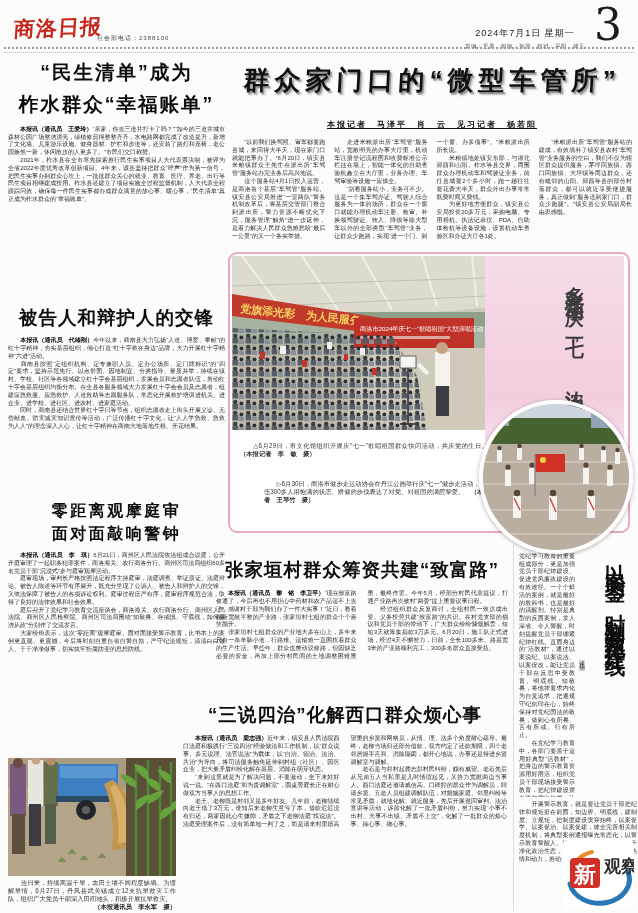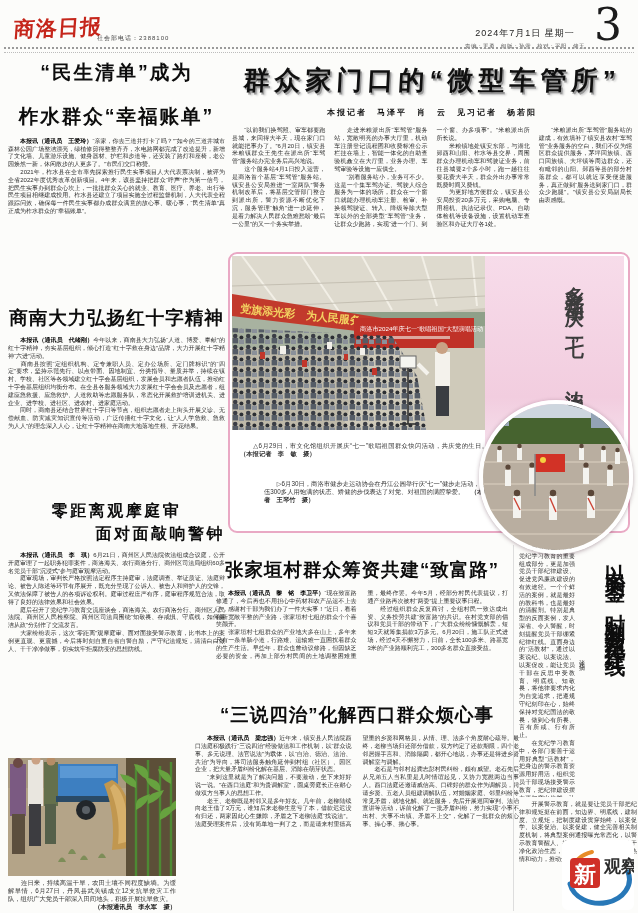--- a/index.html
+++ b/index.html
@@ -55,35 +55,35 @@
       <div class="hdate">2024年7月1日  星期一</div>
       <div class="hstaff">责编：王勇　组版：孙雪　校对：平阳　储玉</div>
     </div>
     <div class="abs pageno" style="left:594px;top:3px;">3</div>
     <div class="abs dotrule" style="left:4px;top:47px;width:630px;"></div>
     <div class="abs dotrule2" style="left:4px;top:52px;width:630px;"></div>
   </div>
 
   <div class="abs" style="left:8px;top:60px;width:217px;height:242px;">
     <div class="atitle t20">“民生清单”成为</div>
-    <div class="atitle t20" style="margin-top:20px;">柞水群众“幸福账单”</div>
+    <div class="atitle t20" style="margin-top:8px;">柞水群众“幸福账单”</div>
     <div class="jbody" style="margin-top:9px;height:162px;">　　<span class="byline">本报讯（通讯员　王爱玲）</span><span>“亲家，你去三道井打卡了吗？”“如今的三道井城市森林公园广场整洁漂亮，绿植修剪得整整齐齐，水电路网都完成了改造提升，新增了文化墙、儿童游乐设施、健身器材、护栏和步道等，还安装了路灯和座椅，老公园焕然一新，休闲散步的人更多了。”市民们交口称赞。
 　　2021年，柞水县在全市率先探索推行民生实事项目人大代表票决制，被评为全省2022年度优秀改革创新项目。4年来，该县坚持把群众“呼声”作为第一信号，把民生实事办到群众心坎上，一批批群众关心的就业、教育、医疗、养老、出行等民生项目相继建成投用。柞水县还建立了项目实施全过程监督机制，人大代表全程跟踪问效，确保每一件民生实事都办成群众满意的放心事、暖心事，“民生清单”真正成为柞水群众的“幸福账单”。</span></div>
   </div>
 
   <div class="abs" style="left:8px;top:306px;width:217px;height:192px;">
-    <div class="atitle t19">商南大力弘扬红十字精神</div>
+    <div class="atitle t19">被告人和辩护人的交锋</div>
     <div class="jbody" style="margin-top:8px;height:158px;">　　<span class="byline">本报讯（通讯员　代绪刚）</span><span>今年以来，商南县大力弘扬“人道、博爱、奉献”的红十字精神，夯实基层组织，倾心打造“红十字救在身边”品牌，大力开展红十字精神“六进”活动。
 　　商南县按照“定组织机构、定专兼职人员、定办公场所、定门牌标识”的“四定”要求，坚持示范先行、以点带面、因地制宜、分类指导、量质并举，持续在镇村、学校、社区等各领域建立红十字会基层组织，发展会员和志愿者队伍，推动红十字会基层组织均衡分布。在全县各服务领域大力发展红十字会会员及志愿者，组建应急救援、应急救护、人道救助等志愿服务队，常态化开展救护培训进机关、进企业、进学校、进社区、进农村、进家庭活动。
 　　同时，商南县还结合世界红十字日等节点，组织志愿者走上街头开展义诊、无偿献血、防灾减灾知识宣传等活动，广泛传播红十字文化，让“人人学急救、急救为人人”的理念深入人心，让红十字精神在商南大地落地生根、开花结果。</span></div>
   </div>
 
   <div class="abs" style="left:8px;top:501px;width:217px;height:254px;">
     <div class="atitle t18">零距离观摩庭审</div>
-    <div class="atitle t18" style="margin-top:3px;text-align:right;">面对面敲响警钟</div>
+    <div class="atitle t18" style="margin-top:3px;">面对面敲响警钟</div>
     <div class="jbody" style="margin-top:8px;height:190px;">　　<span class="byline">本报讯（通讯员　李　琪）</span><span>6月21日，商州区人民法院依法组成合议庭，公开开庭审理了一起职务犯罪案件，商洛海关、农行商洛分行、商州区司法局组织60多名党员干部“沉浸式”参与庭审观摩活动。
 　　庭审现场，审判长严格按照法定程序主持庭审，法庭调查、举证质证、法庭辩论、被告人陈述等环节有序展开，既充分呈现了公诉人、被告人和辩护人的交锋，又依法保障了被告人的各项诉讼权利。庭审过程庄严有序，庭审程序规范合法，取得了良好的法律效果和社会效果。
 　　庭后召开了党纪学习教育交流座谈会，商洛海关、农行商洛分行、商州区人民法院、商州区人民检察院、商州区司法局围绕“知敬畏、存戒惧、守底线，如何廉洁从政”分别作了交流发言。
 　　大家纷纷表示，这次“零距离”观摩庭审、面对面接受警示教育，比书本上的案例更直观、更震撼，今后将时刻自重自省自警自励，严守纪法规矩，清清白白做人、干干净净做事，切实筑牢拒腐防变的思想防线。</span></div>
   </div>
 
   <div class="abs" style="left:8px;top:758px;width:168px;height:118px;">
     <svg class="photoimg" width="168" height="118" viewBox="0 0 168 118">
       <rect width="168" height="118" fill="#b4a488"></rect>
       <rect x="0" y="0" width="168" height="30" fill="#a99a80"></rect>
@@ -133,21 +133,21 @@
         </g>
     </svg>
   </div>
   <div class="abs" style="left:8px;top:879px;width:168px;">
     <div class="cap">　　连日来，持续高温干旱，农田土壤不同程度缺墒。为缓解旱情，6月27日，丹凤县武关镇成立12支抗旱救灾工作队，组织广大党员干部深入田间地头，积极开展抗旱救灾。</div>
     <div class="credit-r">（本报通讯员　李永军　摄）</div>
   </div>
 
   <div class="abs" style="left:232px;top:63px;width:400px;">
     <div class="calli" style="text-align:center;">群众家门口的“微型车管所”</div>
-    <div class="mainbyline" style="margin-top:9px;">本报记者　马泽平　肖　云　见习记者　杨若阳</div>
+    <div class="mainbyline" style="margin-top:21px;text-decoration:underline;">本报记者　马泽平　肖　云　见习记者　杨若阳</div>
     <div class="jbody cols4" style="margin-top:9px;height:125px;">　　<span>“以前我们换驾照、审车都要跑县城，来回得大半天，现在家门口就能把事办了。”6月20日，镇安县米粮镇群众王先生在派出所“车驾管”服务站办完业务后高兴地说。
 　　这个服务站4月1日投入运营，是商洛首个基层“车驾管”服务站。镇安县公安局推进“一室两队”警务机制改革后，将基层交管部门整合到派出所，警力资源不断优化下沉，服务管理“触角”进一步延伸，是着力解决人民群众急难愁盼“最后一公里”的又一个务实举措。
 　　走进米粮派出所“车驾管”服务站，宽敞明亮的办事大厅里，机动车注册登记流程图和收费标准公示栏挂在墙上，智能一体化的自助查验机矗立在大厅里，业务办理、车驾审验等设施一应俱全。
 　　“别看服务站小，业务可不少。这是一个集车驾办证、驾驶人综合服务为一体的场所，群众在一个窗口就能办理机动车注册、检审、补换领驾驶证、转入、降级等除大型车以外的全部类型“车驾管”业务，让群众少跑路，实现“进一个门、到一个窗、办多项事”。”米粮派出所所长说。
 　　米粮镇地处镇安东部，与湖北郧西和山阳、柞水等县交界，周围群众办理机动车和驾驶证业务，前往县城要2个多小时，跑一趟往往要花费大半天，群众外出办事常常既费时间又费钱。
 　　为更好地方便群众，镇安县公安局投资20多万元，采购电脑、专用相机、执法记录仪、PDA、自助体检机等设备设施，设置机动车查验区和办证大厅各1处。
 　　“米粮派出所“车驾管”服务站的建成，有效填补了镇安县农村“车驾管”业务服务的空白，我们不仅为辖区群众提供服务，茅坪回族镇、西口回族镇、大坪镇等周边群众，还有毗邻的山阳、郧西等县的部分村落群众，都可以就近享受便捷服务，真正做到“服务送到家门口，群众少跑腿”。”镇安县公安局副局长由衷感慨。</span></div>
   </div>
 
   <div class="abs pframe" style="left:228px;top:252px;width:398px;height:277px;">
@@ -279,21 +279,21 @@
     </svg>
   </div>
 
   <div class="abs" style="left:216px;top:558px;width:292px;height:146px;">
     <div class="atitle t19">张家垣村群众筹资共建“致富路”</div>
     <div class="jbody cols2" style="margin-top:9px;height:104px;">　　<span class="byline">本报讯（通讯员　黎　铭　李卫平）</span><span>“现在致富路修通了，今后再也不用担心中药材和农产品运不上去了，感谢村干部为我们办了一件大实事！”近日，看着崭新宽敞平整的产业路，张家垣村七组的群众个个喜笑颜开。
 　　张家垣村七组群众的产业地大多在山上，多年来只有一条羊肠小道，行路难、运输难一直困扰着群众的生产生活。早些年，群众也曾动议修路，但因缺乏必要的资金，再加上部分村民间的土地调整困难重重，最终作罢。今年5月，经部分村民代表提议，打通产业路再次被村“两委”提上重要议事日程。
 　　经过组织群众反复商讨，全组村民一致达成出资、义务投劳共建“致富路”的共识。在村党支部的倡议和党员干部的带动下，广大群众纷纷慷慨解囊，短短3天就筹集捐款3万多元。6月20日，施工队正式进场，经过4天不懈努力，日前，全长100多米、路基宽3米的产业路顺利完工，300多名群众直接受益。</span></div>
   </div>
 
-  <div class="abs" style="left:195px;top:703px;width:324px;height:208px;">
+  <div class="abs" style="left:183px;top:703px;width:324px;height:208px;">
     <div class="atitle t19">“三说四治”化解西口群众烦心事</div>
     <div class="jbody cols2" style="margin-top:9px;height:168px;">　　<span class="byline">本报讯（通讯员　梁志强）</span><span>近年来，镇安县人民法院西口法庭积极践行“三说四治”经验做法和工作机制，以“群众说事、多元说理、法官说法”为载体，以“自治、德治、法治、共治”为导向，将司法服务触角延伸到村组（社区）、园区企业，把大量矛盾纠纷化解在基层、消除在萌芽状态。
 　　“来到这里就是为了解决问题，不要激动，坐下来好好说一说。”在西口法庭“和为贵调解室”，圆桌旁庭长正在耐心做双方当事人的思想工作。
 　　老王、老柳既是村邻又是多年好友。几年前，老柳陆续向老王借了3万元，谁知后来老柳生意亏了本，借款迟迟没有归还，两家因此心生嫌隙，矛盾之下老柳法庭“找说法”。法庭受理案件后，没有简单地一判了之，而是请来村里德高望重的乡贤和网格员，从情、理、法多个角度耐心疏导。最终，老柳当场归还部分借款，双方约定了还款期限，四个老邻居握手言和、消除隔阂，都开心地说，办事还是得进乡贤调解室与调解。
 　　老石是与邻村起龚志彭村民纠纷，颇有威望。老石先后从兄弟五人当私里是儿时情谊起见，又协力宽慰两边当事人。西口法庭还邀请威信高、口碑好的群众作为调解员，聘请乡贤、五老人员组建调解队伍，对婚姻家庭、邻里纠纷等常见矛盾，就地化解、就近服务，先后开展巡回审判、法治宣讲等活动，诉前化解了一批矛盾纠纷，努力实现“小事不出村、大事不出镇、矛盾不上交”，化解了一批群众的烦心事、操心事、揪心事。</span></div>
   </div>
 
   <div class="abs commentary" style="left:513px;top:545px;width:120px;height:366px;">
     <div style="display:flex;flex-direction:row;height:252px;">
       <div class="jbody" style="width:56px;height:252px;">　　<span>警示教育不仅是党纪学习教育的重要组成部分，更是加强党员干部纪律建设、促进党风廉政建设的有效途径。一个个鲜活的案例，就是最好的教科书，也是最好的清醒剂。特别是典型的反面案例，发人深省、令人警醒，时刻提醒党员干部绷紧纪律红线。直面身边的“活教材”，通过以案说纪、以案说法、以案促改，能让党员干部在反思中受教育、明底线、知敬畏，将他律要求内化为自觉追求，把遵规守纪刻印在心，始终保持对党纪国法的敬畏，做到心有所畏、言有所戒、行有所止。

